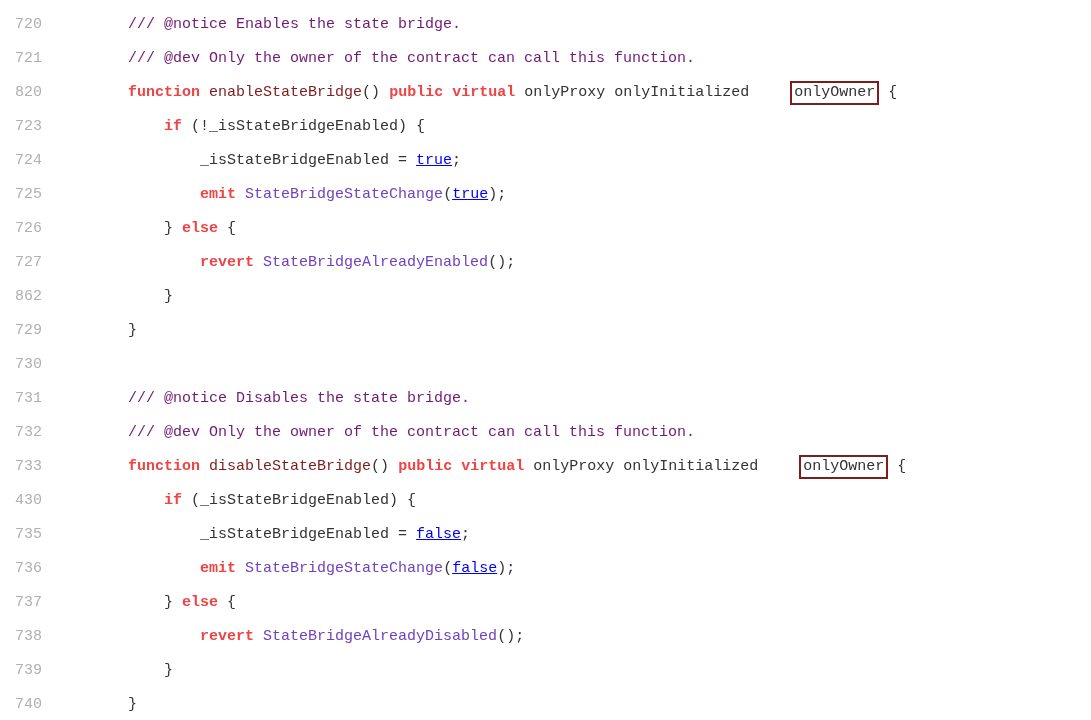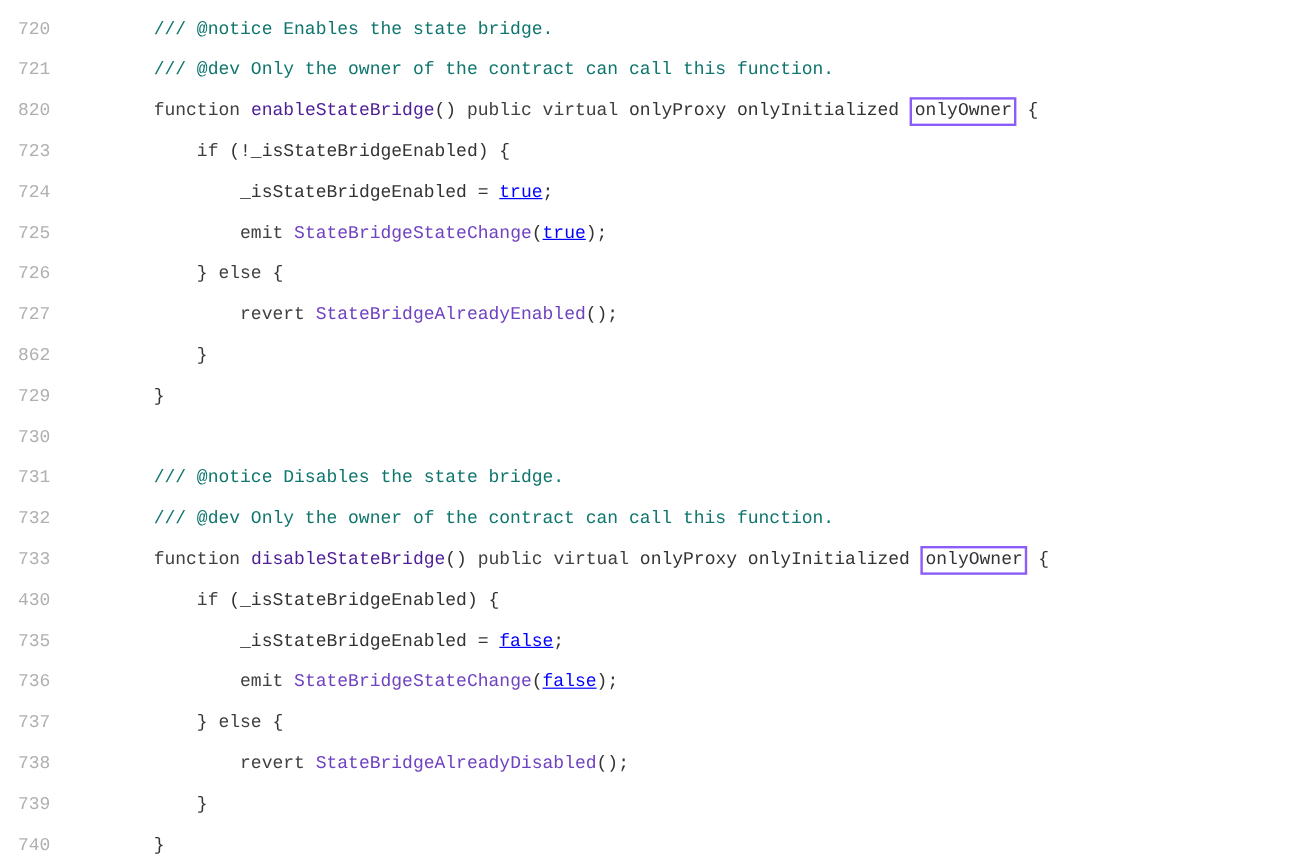--- a/index.html
+++ b/index.html
@@ -28,33 +28,34 @@
     display: flex;
     flex-direction: column;
   }
   .line {
     white-space: pre;
     height: 34px;
   }
   .ln {
     height: 34px;
   }
-  .comment { color: #0f766e; font-family: Liberation Mono, monospace; }
-  .kw-red { color: #404040; }
+  .comment { color: #701a75; font-family: Liberation Mono, monospace; }
+  .kw-red { color: #ef4444; font-weight: bold; }
   .kw-blue { color: #0000ff; text-decoration: underline; }
-  .fn-green { color: #4c1d95; }
+  .fn-green { color: #7f1d1d; }
   .fn-purple { color: #6f42c1; }
   .modifier { color: #333333; text-align: center; }
   .text { color: #333333; }
   .boxed {
-    border: 2px solid #8b5cf6;
+    border: 2px solid #7f1d1d;
     padding: 1px 2px;
     display: inline-block;
     line-height: 18px;
     vertical-align: baseline;
+    margin-left: 32px;
   }
 </style>
 </head>
 <body>
 
 <div class="code-container">
   <div class="gutter">
     <div class="ln">720</div>
     <div class="ln">721</div>
     <div class="ln">820</div>

